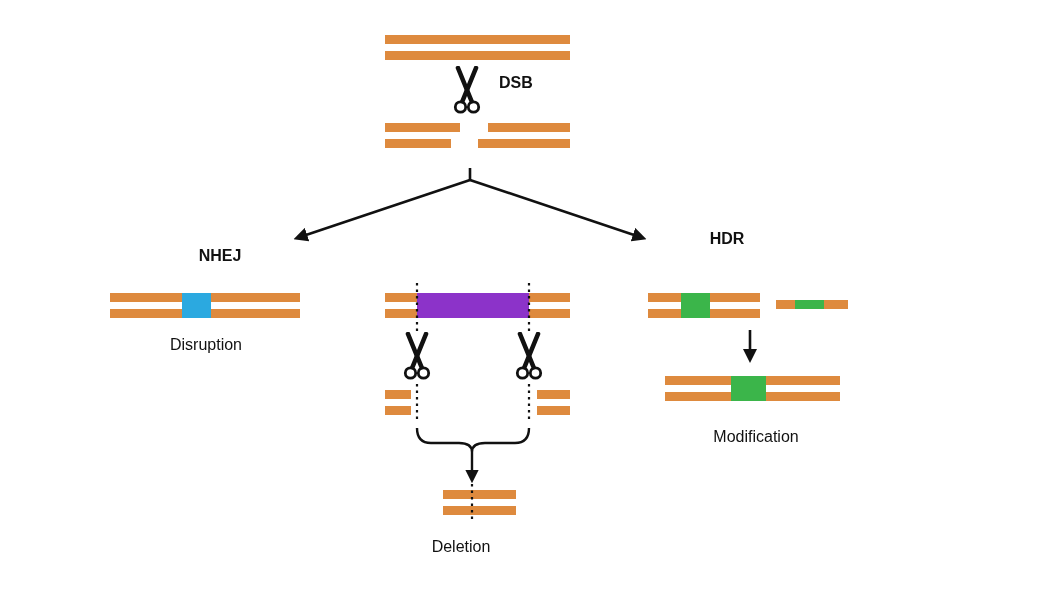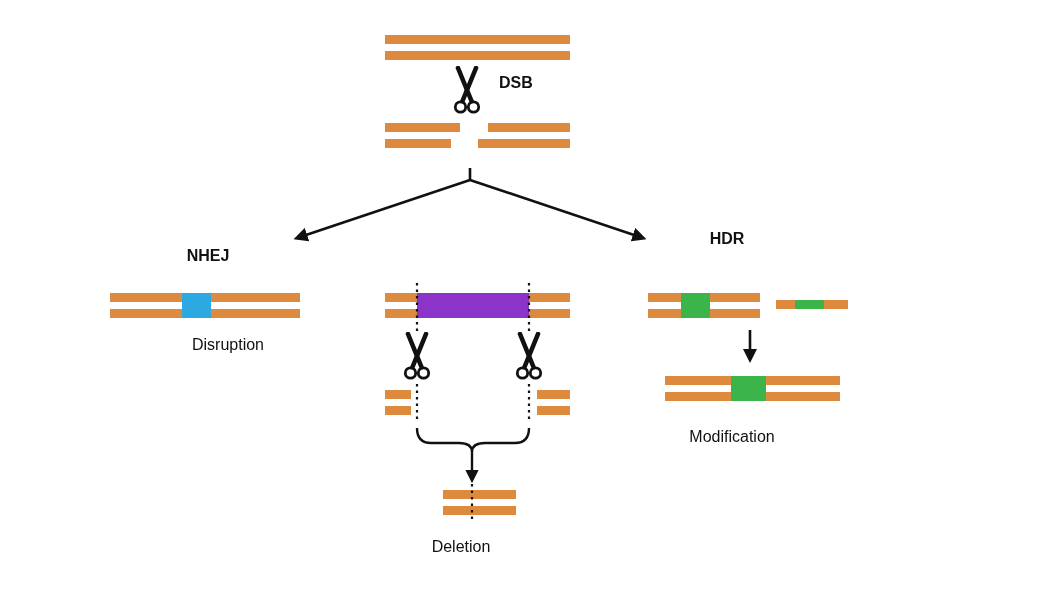--- a/index.html
+++ b/index.html
@@ -49,29 +49,29 @@
 
   <div class="dna" style="left:385px; top:123px; width:77px; height:25px">
     <div class="bar t" style="width:75px"></div>
     <div class="bar b" style="width:66px"></div>
   </div>
   <div class="dna" style="left:478px; top:123px; width:92px; height:25px">
     <div class="bar t" style="left:10px; width:82px"></div>
     <div class="bar b"></div>
   </div>
 
-  <div class="lbl bold ctr" style="left:208px; top:247px">NHEJ</div>
+  <div class="lbl bold ctr" style="left:220px; top:247px">NHEJ</div>
 
   <div class="dna" style="left:110px; top:293px; width:190px; height:25px">
     <div class="bar t"></div>
     <div class="bar b"></div>
     <div class="insert ins-blue" style="left:72px; width:29px"></div>
   </div>
 
-  <div class="lbl ctr" style="left:228px; top:336px">Disruption</div>
+  <div class="lbl ctr" style="left:206px; top:336px">Disruption</div>
 
   <div class="dna" style="left:385px; top:293px; width:185px; height:25px">
     <div class="bar t"></div>
     <div class="bar b"></div>
     <div class="insert ins-purple" style="left:32px; width:112px"></div>
   </div>
 
   <svg class="scissors" style="left:401px; top:332px" width="32" height="48">
       <use href="#scissors-shape"></use>
     </svg>
@@ -107,21 +107,21 @@
     <div class="bar t"></div>
     <div class="insert ins-green" style="left:19px; width:29px"></div>
   </div>
 
   <div class="dna" style="left:665px; top:376px; width:175px; height:25px">
     <div class="bar t"></div>
     <div class="bar b"></div>
     <div class="insert ins-green" style="left:66px; width:35px"></div>
   </div>
 
-  <div class="lbl ctr" style="left:732px; top:428px">Modification</div>
+  <div class="lbl ctr" style="left:756px; top:428px">Modification</div>
 
   <svg class="overlay" width="1049" height="590" viewBox="0 0 1049 590">
     <defs>
       <marker id="ah" viewBox="0 0 10 10" refX="3" refY="5" markerWidth="5.5" markerHeight="5.5" orient="auto">
         <path d="M0,0 L10,5 L0,10 z" fill="var(--color-line, #111)"></path>
       </marker>
     </defs>
     <g stroke="var(--color-line, #111)" fill="none">
       <path d="M470,168 L470,181" stroke-width="2.6"></path>
       <path d="M470,180 L303,236" stroke-width="2.6" marker-end="url(#ah)"></path>

